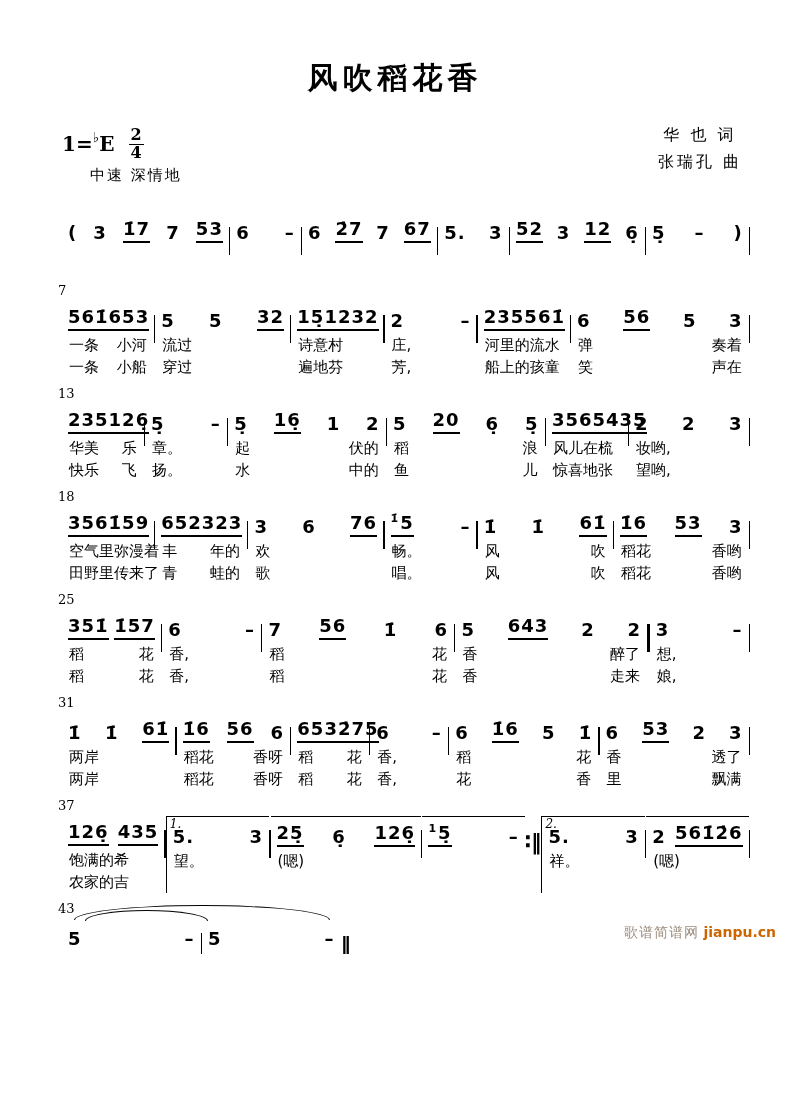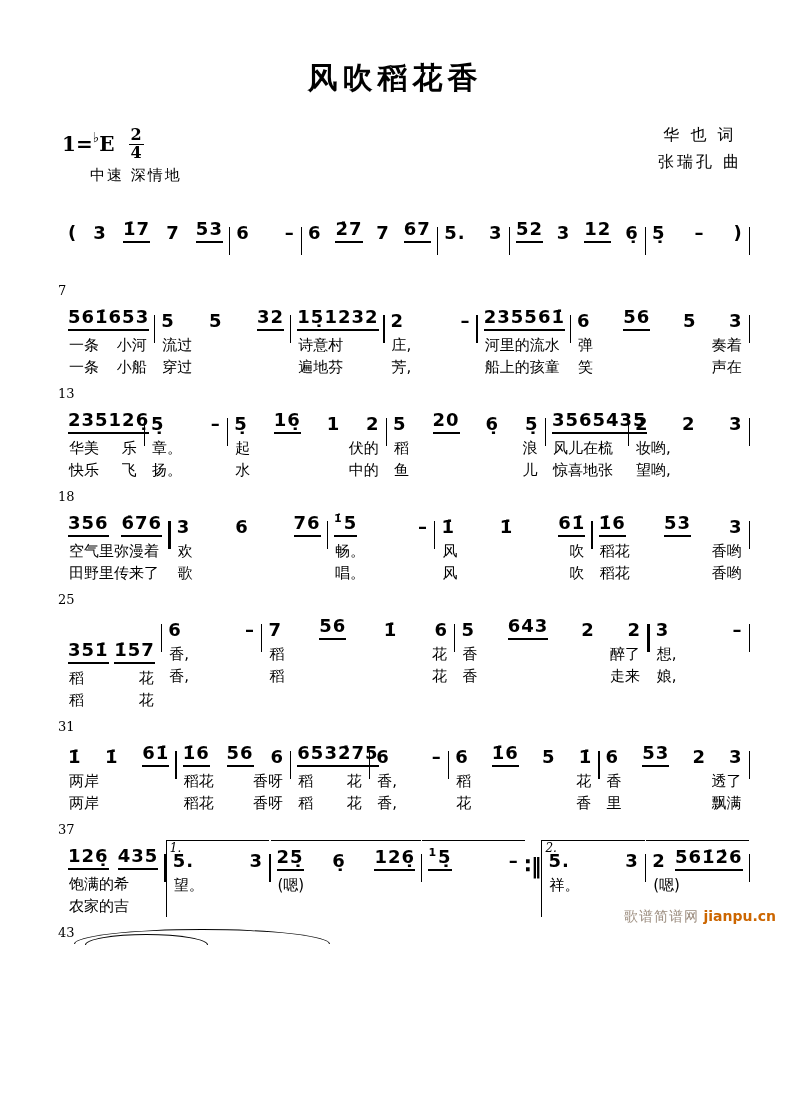--- a/index.html
+++ b/index.html
@@ -41,21 +41,21 @@
   .volta-start{border-left:1.2px solid #000;position:relative;}
   .volta-start::before{content:attr(data-volta);position:absolute;top:0;left:3px;
         font-size:12px;font-style:italic;font-family:"DejaVu Serif","Liberation Serif",serif;}
   .system:last-child .measures{width:42%;}
   .system:last-child .measures::before{content:"";position:absolute;top:-2px;left:4%;
         width:88%;height:14px;border:1.2px solid #000;border-bottom:none;
         border-radius:50% 50% 0 0/100% 100% 0 0;}
   .system:last-child .measures::after{content:"";position:absolute;top:3px;left:8%;
         width:42%;height:10px;border:1.2px solid #000;border-bottom:none;
         border-radius:50% 50% 0 0/100% 100% 0 0;}
-  .watermark{position:absolute;right:14px;bottom:28px;font-size:14px;}
+  .watermark{position:absolute;right:14px;bottom:12px;font-size:14px;}
   .wm-name{letter-spacing:1px;}
   .wm-url{font-weight:bold;}
 </style>
 </head>
 <body>
 
 <div class="page">
 
   <div class="song-title">风吹稻花香</div>
 
@@ -316,30 +316,44 @@
           </div>
           <span class="barline"></span>
         </div>
       </div>
       <div class="system">
         <div class="measure-number">18</div>
         <div class="measures">
           <div class="measure" style="flex: 2 1 0px;">
             <div class="notes">
               <span class="tok beam">356</span>
-              <span class="tok beam">6̇76</span>
+              <span class="tok beam">1̇59</span>
             </div>
             <div class="lyric">
               <span class="syl">空气里弥漫着</span>
             </div>
             <div class="lyric">
               <span class="syl">田野里传来了</span>
             </div>
           </div>
           <span class="barline"></span>
+          <div class="measure" style="flex: 2 1 0px;">
+            <div class="notes">
+              <span class="tok beam">652</span>
+              <span class="tok beam">323</span>
+            </div>
+            <div class="lyric">
+              <span class="syl">丰</span>
+              <span class="syl">年的</span>
+            </div>
+            <div class="lyric">
+              <span class="syl">青</span>
+              <span class="syl">蛙的</span>
+            </div>
+          </div>
           <span class="barline"></span>
           <div class="measure" style="flex: 3 1 0px;">
             <div class="notes">
               <span class="tok">3</span>
               <span class="tok">6</span>
               <span class="tok beam">76</span>
             </div>
             <div class="lyric">
               <span class="syl">欢</span>
             </div>
@@ -391,21 +405,21 @@
               <span class="syl">稻花</span>
               <span class="syl">香哟</span>
             </div>
           </div>
           <span class="barline"></span>
         </div>
       </div>
       <div class="system">
         <div class="measure-number">25</div>
         <div class="measures">
-          <div class="measure" style="flex: 2 1 0px; margin-top: 24px;">
+          <div class="measure" style="flex: 2 1 0px;">
             <div class="notes">
               <span class="tok beam">351̇</span>
               <span class="tok beam">1̇57</span>
             </div>
             <div class="lyric">
               <span class="syl">稻</span>
               <span class="syl">花</span>
             </div>
             <div class="lyric">
               <span class="syl">稻</span>

